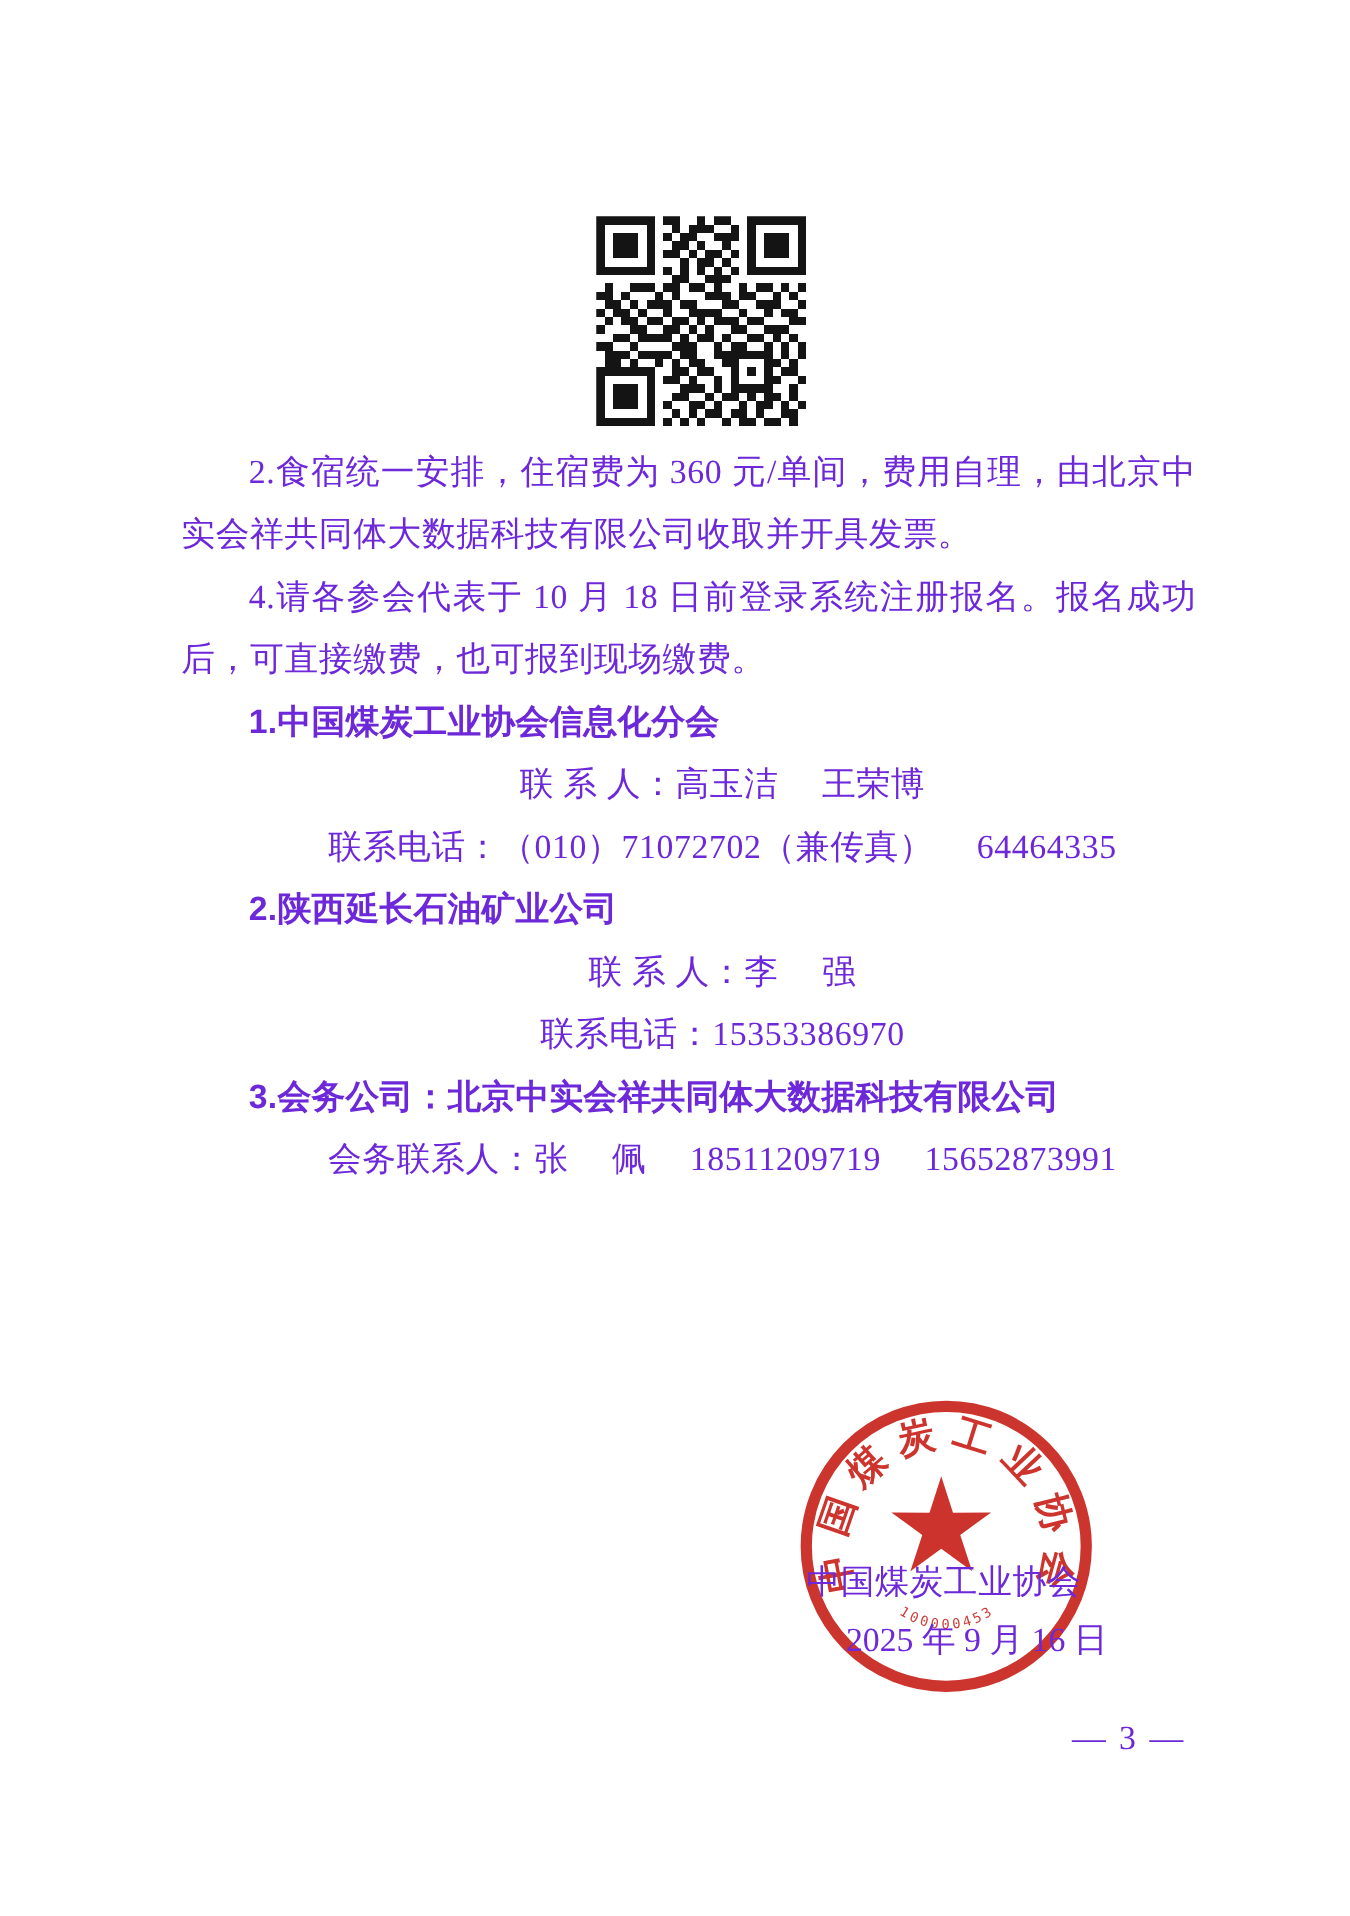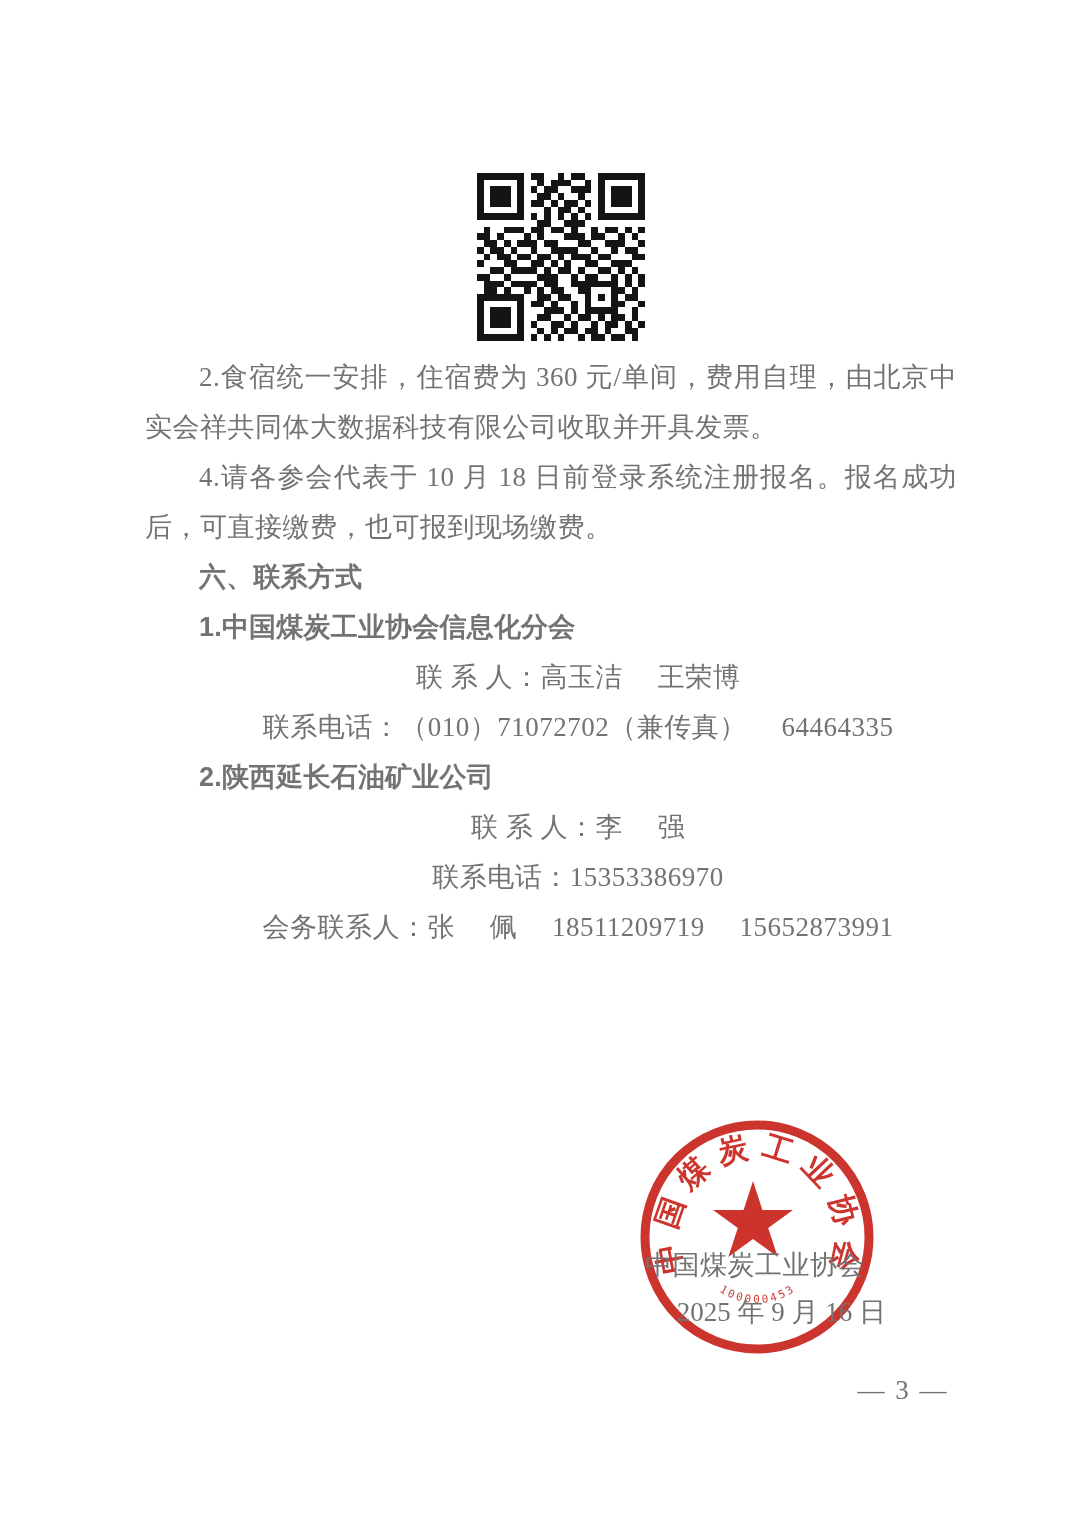--- a/index.html
+++ b/index.html
@@ -4,21 +4,21 @@
 <style>
   html, body { margin: 0; padding: 0; }
   body { background: #e8e8e8; }
   .page {
     position: relative;
     width: 1080px;
     height: 1533px;
     margin: 0 auto;
     background: #ffffff;
     font-family: "Liberation Serif", "DejaVu Serif", serif;
-    color: #737373;
+    color: #6d28d9;
     overflow: hidden;
   }
   
   .qr {
     position: absolute;
     left: 477px;
     top: 173px;
     width: 168px;
     height: 168px;
     fill: #141414;
@@ -444,30 +444,30 @@
       <rect x="18" y="24" width="1" height="1"></rect>
       <rect x="20" y="24" width="1" height="1"></rect>
       <rect x="21" y="24" width="1" height="1"></rect>
       <rect x="23" y="24" width="1" height="1"></rect>
     </svg>
 
   <div class="text-block">
     <p class="para">2.食宿统一安排，住宿费为 360 元/单间，费用自理，由北京中实会祥共同体大数据科技有限公司收取并开具发票。</p>
     <p class="para">4.请各参会代表于 10 月 18 日前登录系统注册报名。报名成功后，可直接缴费，也可报到现场缴费。</p>
 
-    <p class="heading">六、联系方式</p>
 
     <p class="heading">1.中国煤炭工业协会信息化分会</p>
     <p class="cline">联 系 人：高玉洁　 王荣博</p>
     <p class="cline">联系电话：（010）71072702（兼传真）　 64464335</p>
 
     <p class="heading">2.陕西延长石油矿业公司</p>
     <p class="cline">联 系 人：李　 强</p>
     <p class="cline">联系电话：15353386970</p>
 
+    <p class="heading">3.会务公司：北京中实会祥共同体大数据科技有限公司</p>
     <p class="cline">会务联系人：张　 佩　 18511209719　 15652873991</p>
   </div>
 
   <svg class="seal" viewBox="0 0 250 250" aria-hidden="true">
     <defs>
       <path id="sealArcTop" d="M 52.5 158.8 A 80 80 0 1 1 197.5 158.8" fill="none"></path>
       <path id="sealArcBottom" d="M 87.1 179.1 A 66 66 0 0 0 162.9 179.1" fill="none"></path>
     </defs>
     <circle class="ring" cx="125" cy="125" r="112" stroke="#c8231c"></circle>
     <polygon class="star" points="121,69 111.6,98.1 81.1,98 105.8,115.9 96.3,145 121,127 145.7,145 136.2,115.9 160.9,98 130.4,98.1" fill="#c8231c"></polygon>

